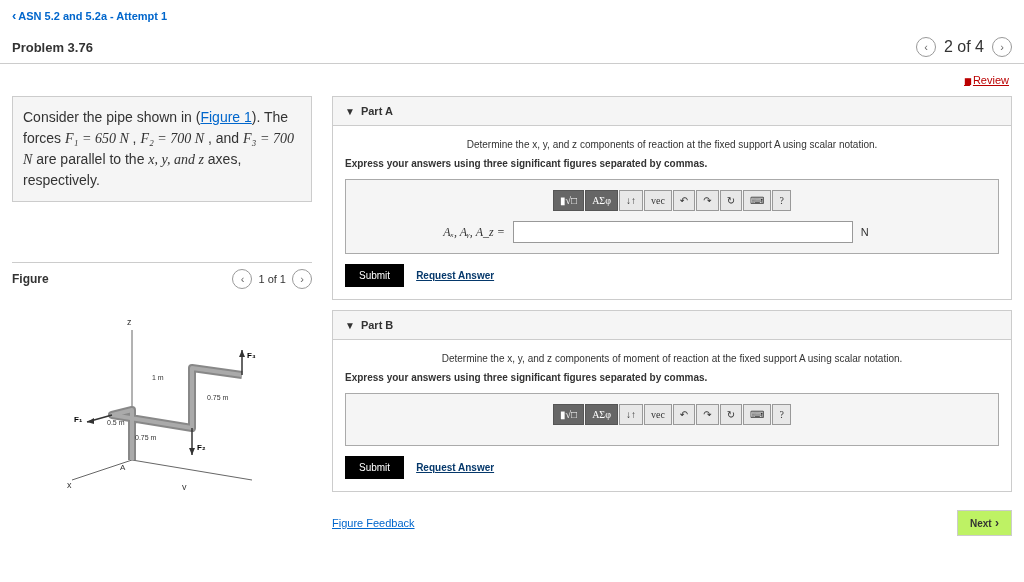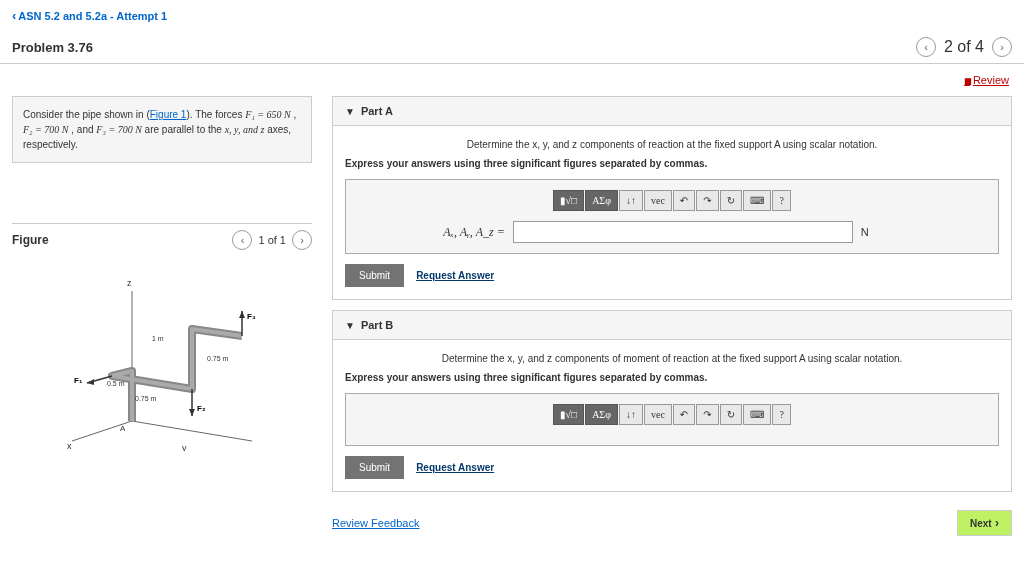--- a/index.html
+++ b/index.html
@@ -11,42 +11,42 @@
 .problem-title { font-size: 13px; font-weight: bold; color: #333; }
 .nav-controls { display: flex; align-items: center; gap: 8px; }
 .nav-btn { width: 20px; height: 20px; border: 1px solid #999; border-radius: 50%; background: #fff; display: flex; align-items: center; justify-content: center; cursor: pointer; font-size: 11px; color: #666; }
 .nav-count { font-size: 16px; color: #333; }
 .review-bar { text-align: right; padding: 10px 15px; }
 .review-link { color: #b00; font-size: 11px; text-decoration: underline; cursor: pointer; margin-top: 12px; }
 .review-link::before { content: "▮▮"; color: #b00; letter-spacing: -2px; margin-right: 3px; font-size: 9px; }
 .main-content { display: flex; padding: 0 12px; gap: 20px; }
 .left-col { width: 300px; flex-shrink: 0; }
 .right-col { flex: 1; }
-.context-box { background: #f5f5f5; border: 1px solid #ccc; padding: 10px; font-size: 10px; line-height: 1.5; color: #333; margin-bottom: 60px; }
+.context-box { background: #f5f5f5; border: 1px solid #ccc; padding: 10px; font-size: 14px; line-height: 1.5; color: #333; margin-bottom: 60px; }
 .context-box a { color: #0066cc; text-decoration: underline; cursor: pointer; }
 .figure-header { display: flex; justify-content: space-between; align-items: center; padding: 6px 0; border-top: 1px solid #ccc; margin-bottom: 10px; }
 .figure-title { font-weight: bold; font-size: 12px; }
 .figure-nav { display: flex; align-items: center; gap: 6px; }
 .figure-img { display: flex; justify-content: center; padding: 5px; }
 .part-section { border: 1px solid #ccc; margin-bottom: 10px; }
 .part-header { background: #f5f5f5; padding: 8px 12px; border-bottom: 1px solid #ccc; font-size: 11px; font-weight: bold; display: flex; align-items: center; gap: 6px; }
 .collapse-icon { font-size: 10px; }
 .part-body { padding: 12px; background: #fff; }
 .instruction { font-size: 10px; margin-bottom: 6px; line-height: 1.4; text-align: center; }
 .instruction-bold { font-weight: bold; font-size: 10px; margin-bottom: 10px; }
 .answer-box { border: 1px solid #aaa; background: #f5f5f5; padding: 10px; margin-bottom: 10px; display: flex; flex-direction: column; align-items: center; }
 .toolbar { display: flex; gap: 1px; margin-bottom: 10px; }
 .tool-btn { background: #666; color: #fff; border: 1px solid #555; padding: 4px 6px; font-size: 10px; cursor: pointer; font-family: serif; display: flex; align-items: center; }
 .tool-btn.light { background: #e8e8e8; color: #333; border: 1px solid #999; }
 .input-row { display: flex; align-items: center; gap: 8px; width: 100%; justify-content: center; }
 .input-label { font-family: 'Times New Roman', serif; font-style: italic; font-size: 12px; }
 .answer-input { flex: 1; max-width: 340px; height: 22px; border: 1px solid #999; background: #fff; padding: 2px 4px; font-size: 11px; }
 .unit-label { font-size: 11px; min-width: 40px; }
 .action-row { display: flex; align-items: center; gap: 12px; }
-.submit-btn { background: #737373; color: #fff; border: none; padding: 6px 14px; font-size: 10px; cursor: pointer; }
+.submit-btn { background: #000000; color: #fff; border: none; padding: 6px 14px; font-size: 10px; cursor: pointer; }
 .request-link { color: #05386b; font-size: 10px; text-decoration: underline; font-weight: bold; cursor: pointer; }
 .bottom-row { display: flex; justify-content: space-between; align-items: center; padding: 8px 0; }
 .feedback-link { color: #0066cc; font-size: 11px; text-decoration: underline; cursor: pointer; }
 .next-btn { background: #bef264; border: 1px solid #ccc; padding: 5px 12px; font-size: 10px; cursor: pointer; font-weight: bold; color: #333; }
 .next-btn::after { content: " ›"; font-size: 12px; }
 .italic-var { font-style: italic; font-family: 'Times New Roman', serif; }
 </style>
 </head>
 <body>
 
@@ -166,17 +166,17 @@
           </div>
         </div>
         <div class="action-row">
           <button class="submit-btn">Submit</button>
           <a class="request-link">Request Answer</a>
         </div>
       </div>
     </div>
 
     <div class="bottom-row">
-      <a class="feedback-link">Review Feedback</a>
+      <a class="feedback-link">Figure Feedback</a>
       <button class="next-btn">Next</button>
     </div>
   </div>
 </div>
 
 </body></html>

